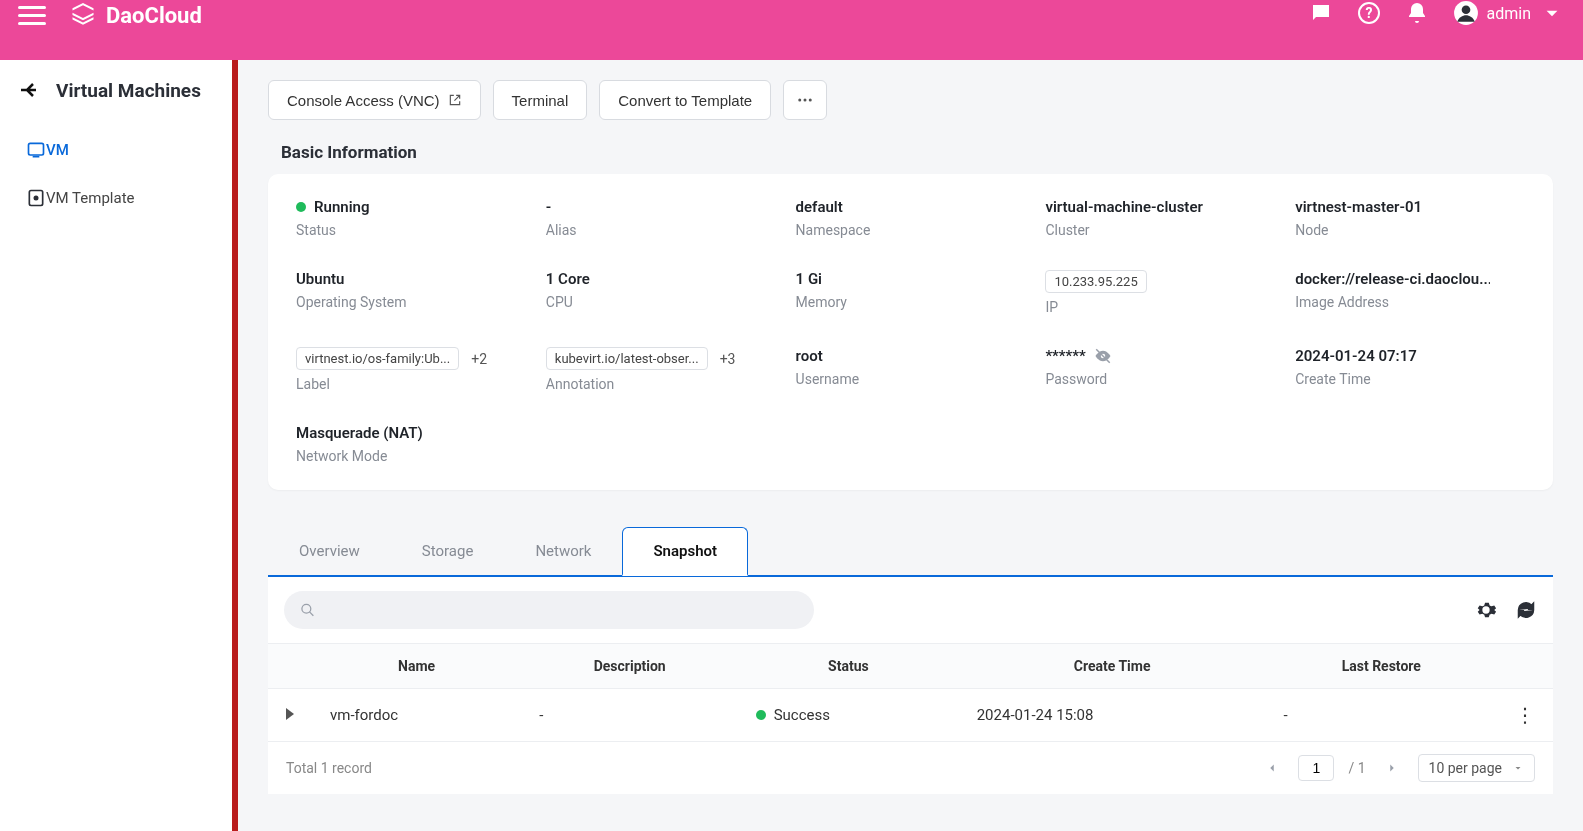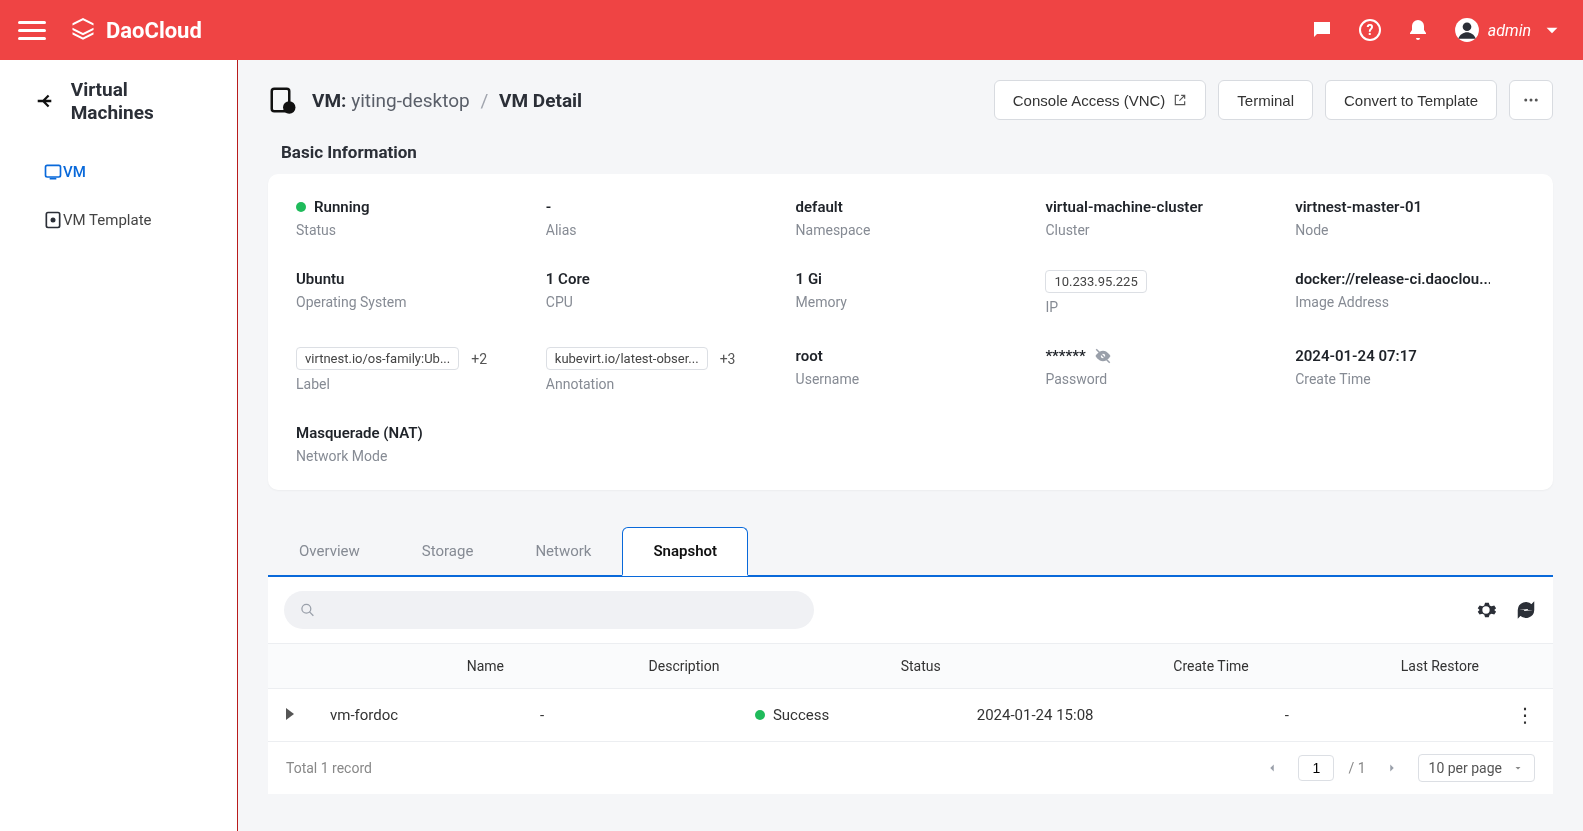--- a/index.html
+++ b/index.html
@@ -1,31 +1,31 @@
 <!DOCTYPE html>
 <html><head>
 <meta charset="utf-8">
 <style>
 * { box-sizing: border-box; margin: 0; padding: 0; }
 body { font-family: -apple-system, BlinkMacSystemFont, "Segoe UI", Roboto, sans-serif; background: #f5f6f8; color: #2b2f37; overflow-x: hidden; }
 
-.topbar { height: 60px; background: #ef4444; display: flex; align-items: center; justify-content: space-between; padding: 0 18px; }
+.topbar { height: 60px; background: #ec4899; display: flex; align-items: flex-start; justify-content: space-between; padding: 0 18px; }
 .topbar-left { display: flex; align-items: center; gap: 22px; }
 .hamburger { width: 28px; cursor: pointer; }
 .hamburger span { display: block; height: 3px; background: #fff; margin: 5px 0; border-radius: 2px; }
 .logo { display: flex; align-items: center; gap: 8px; color: #fff; font-size: 22px; font-weight: 700; }
 .logo-icon { width: 30px; height: 30px; }
 .topbar-right { display: flex; align-items: center; gap: 24px; }
 .top-icon { width: 24px; height: 24px; cursor: pointer; fill: #fff; }
-.user { display: flex; align-items: center; gap: 8px; color: #fff; font-size: 16px; cursor: pointer; font-style: italic; }
+.user { display: flex; align-items: center; gap: 8px; color: #fff; font-size: 16px; cursor: pointer; }
 .user svg { width: 26px; height: 26px; fill: #fff; }
 .user-caret { width: 14px; height: 14px; }
 
 .layout { display: flex; height: calc(100vh - 60px); }
-.sidebar { width: 238px; background: #fff; border-right: 1px solid #b91c1c; padding: 18px 17px; }
+.sidebar { width: 238px; background: #fff; border-right: 6px solid #b91c1c; padding: 18px 0; }
 .sidebar-header { display: flex; align-items: center; gap: 14px; padding: 0 18px 24px; font-size: 19px; font-weight: 700; }
 .back-arrow { width: 24px; height: 24px; cursor: pointer; }
 .sidebar-item { display: flex; align-items: center; gap: 0; padding: 14px 26px; font-size: 15px; cursor: pointer; color: #444; }
 .sidebar-item.active { color: #0969da; font-weight: 500; }
 .sidebar-item .si-icon { width: 20px; height: 20px; }
 
 .main { flex: 1; overflow-y: auto; padding: 20px 30px; }
 .crumb-row { display: flex; align-items: center; justify-content: space-between; margin-bottom: 22px; }
 .crumb-left { display: flex; align-items: center; gap: 14px; }
 .crumb-icon { width: 30px; height: 30px; }
@@ -53,21 +53,21 @@
 .tab.active { color: #111; font-weight: 600; background: #fff; border: 1px solid #0969da; border-bottom: 2px solid #fff; border-radius: 6px 6px 0 0; }
 
 .table-controls { background: #fff; padding: 14px 16px; display: flex; align-items: center; justify-content: space-between; }
 .search-box { flex: 0 0 530px; background: #f0f1f4; border-radius: 20px; height: 38px; display: flex; align-items: center; padding: 0 16px; }
 .search-box svg { width: 16px; height: 16px; fill: #9aa0aa; }
 .search-box input { border: none; background: transparent; outline: none; margin-left: 8px; font-size: 14px; width: 100%; }
 .table-controls-right { display: flex; gap: 18px; }
 .ctrl-icon { width: 22px; height: 22px; cursor: pointer; fill: #2b2f37; }
 
 table.data-table { width: 100%; border-collapse: collapse; background: #fff; }
-.data-table th { text-align: right; padding: 14px 18px; font-size: 14px; font-weight: 400; color: #333; border-top: 1px solid #eceef1; border-bottom: 1px solid #eceef1; background: #fafbfc; }
+.data-table th { text-align: center; padding: 14px 18px; font-size: 14px; font-weight: 700; color: #333; border-top: 1px solid #eceef1; border-bottom: 1px solid #eceef1; background: #fafbfc; }
 .data-table td { padding: 14px 18px; font-size: 15px; color: #333; border-bottom: 1px solid #eceef1; }
 .expand-cell { width: 40px; text-align: center; }
 .action-cell { width: 50px; text-align: center; }
 .triangle { display: inline-block; width: 0; height: 0; border-top: 6px solid transparent; border-bottom: 6px solid transparent; border-left: 8px solid #555; cursor: pointer; }
 .dots-vertical { font-size: 20px; cursor: pointer; color: #333; }
 
 .pagination { background: #fff; padding: 12px 18px; display: flex; align-items: center; justify-content: space-between; font-size: 14px; color: #888; }
 .pagination-right { display: flex; align-items: center; gap: 14px; }
 .page-nav { width: 24px; height: 24px; cursor: pointer; display: flex; align-items: center; justify-content: center; }
 .page-nav svg { width: 14px; height: 14px; fill: #9aa0aa; }
@@ -136,32 +136,20 @@
       <svg class="si-icon" viewBox="0 0 24 24" fill="#2b2f37">
           <rect x="4" y="3" width="16" height="18" rx="2" fill="none" stroke="#2b2f37" stroke-width="2"></rect>
           <circle cx="12" cy="12" r="3"></circle>
         </svg>
       <span>VM Template</span>
     </div>
   </aside>
 
   <main class="main">
     <div class="crumb-row">
-      <div class="crumb-left">
-        <svg class="crumb-icon" viewBox="0 0 24 24" fill="none" stroke="#111" stroke-width="2">
-            <rect x="3" y="3" width="14" height="18" rx="2"></rect>
-            <circle cx="17" cy="18" r="5" fill="#111" stroke="none"></circle>
-          </svg>
-        <div class="crumb-text">
-          <span>VM:</span>
-          <span class="dim">yiting-desktop</span>
-          <span class="sep">/</span>
-          <span>VM Detail</span>
-        </div>
-      </div>
       <div class="action-buttons">
         <button class="btn">
           <span>Console Access (VNC)</span>
           <svg class="ext-icon" viewBox="0 0 24 24" fill="none" stroke="#555" stroke-width="2">
               <path d="M14 4h6v6M20 4l-9 9M10 4H4v16h16v-6"></path>
             </svg>
         </button>
         <button class="btn">
             <span>Terminal</span>
           </button>

